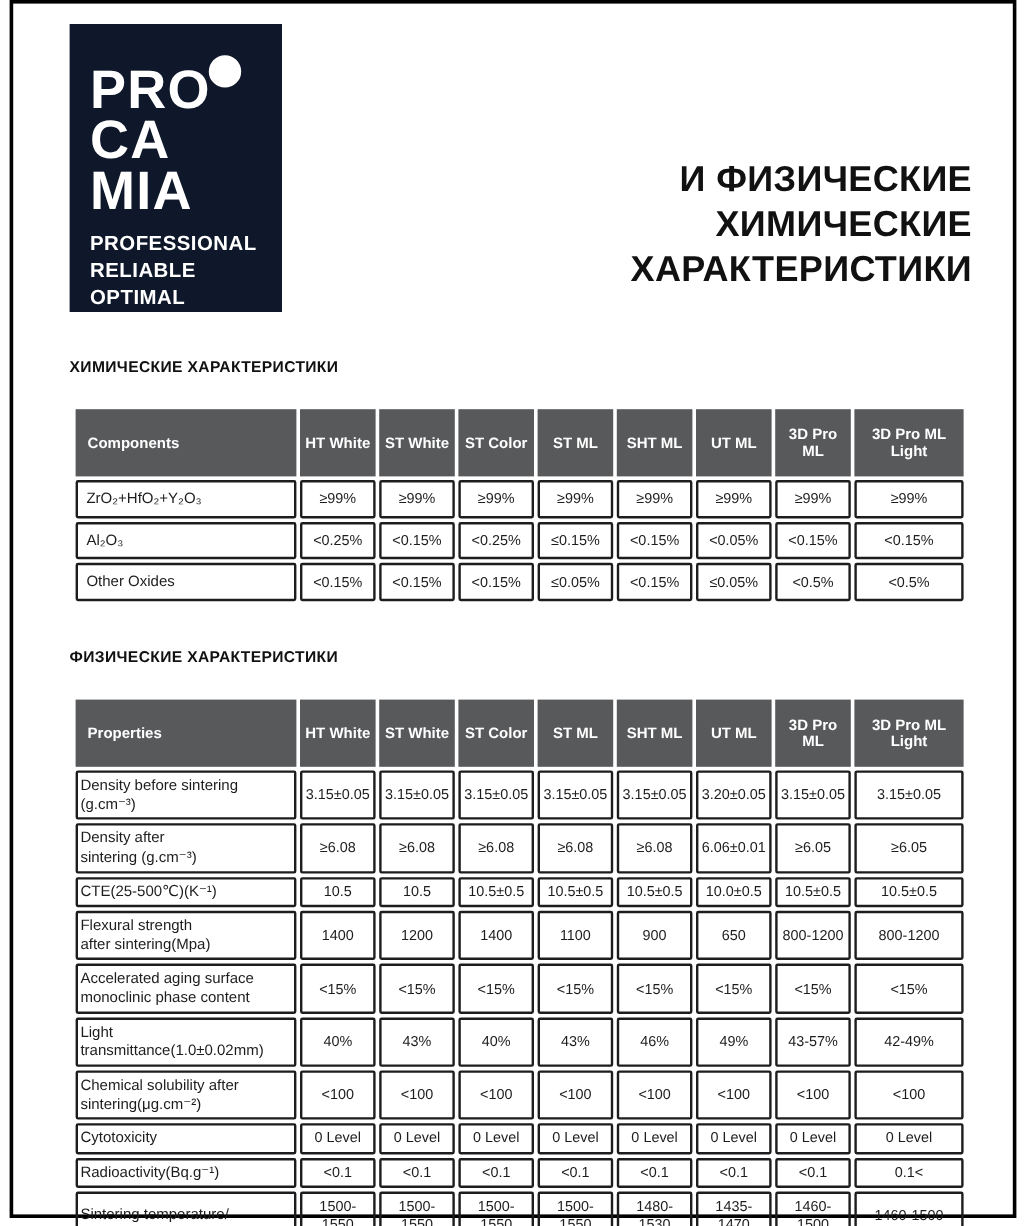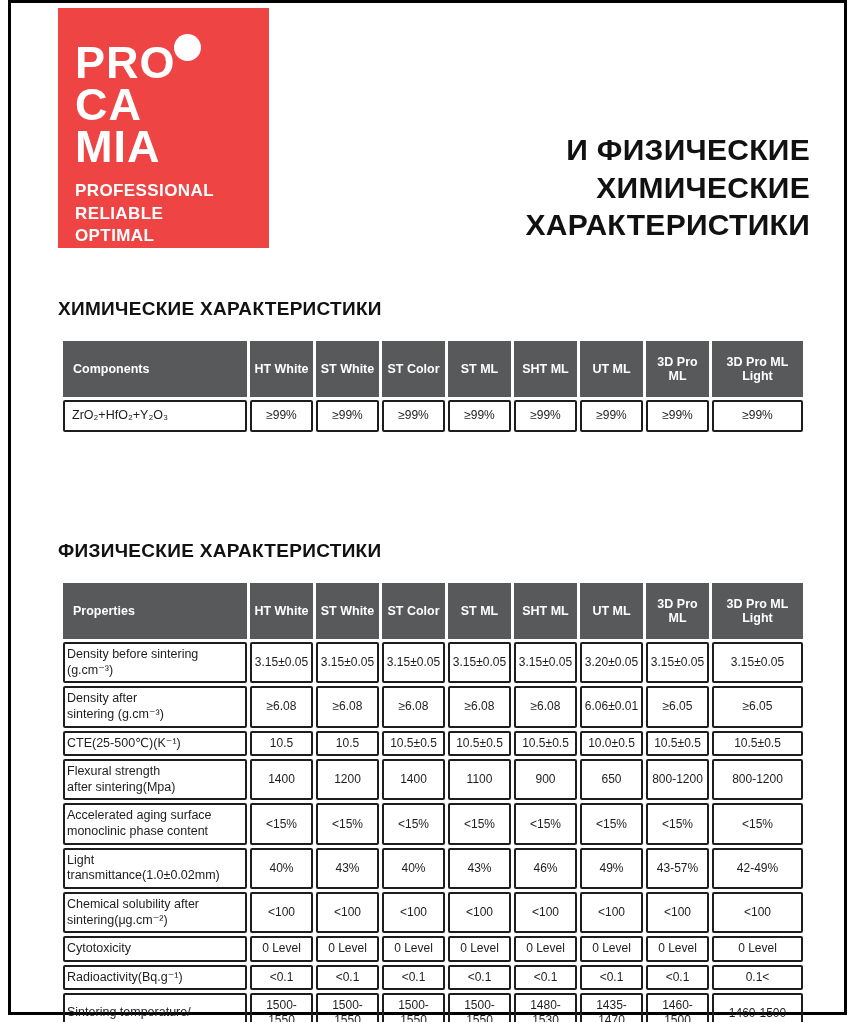--- a/index.html
+++ b/index.html
@@ -2,39 +2,39 @@
 <html><head>
 <meta charset="utf-8">
 <style>
   * { margin:0; padding:0; box-sizing:border-box; }
   html,body { width:857px; height:1022px; background:#ffffff;
     font-family:"Liberation Sans","DejaVu Sans",sans-serif; color:#1d1d1f; }
   .page-frame { position:absolute; left:8px; top:0; width:839px; height:1015px;
     border:3px solid #000; background:#fff; }
 
   
-  .logo { position:absolute; left:58px; top:8px; width:211px; height:240px;
-    background:#ef4444; overflow:hidden; }
+  .logo { position:absolute; left:58px; top:20px; width:177px; height:240px;
+    background:#0f172a; overflow:hidden; }
   .logo-word { position:absolute; left:17px; top:34px; color:#fff; font-weight:bold;
     font-size:45px; line-height:0.93; letter-spacing:1px; }
   .logo-word span { display:block; }
   .logo-dot { position:absolute; left:116px; top:26px; width:27px; height:27px;
     border-radius:50%; background:#fff; }
   .logo-tagline { position:absolute; left:17px; top:172px; color:#fff; font-weight:bold;
     font-size:17px; line-height:1.33; letter-spacing:0.4px; }
   .logo-tagline span { display:block; }
 
   
   .main-title { position:absolute; right:47px; top:131px; text-align:right;
     font-size:30px; font-weight:bold; line-height:1.25; color:#111;
     letter-spacing:0.3px; }
   .main-title span { display:block; }
 
   
-  .section-heading { position:absolute; left:58px; font-size:19px; font-weight:bold;
+  .section-heading { position:absolute; left:58px; font-size:13px; font-weight:bold;
     color:#111; letter-spacing:0.3px; }
   #chem-heading { top:298px; }
   #phys-heading { top:540px; }
 
   
   .data-table { position:absolute; left:60px; width:746px;
     border-collapse:separate; border-spacing:3px; table-layout:fixed; }
   #chem-table { top:338px; }
   #phys-table { top:580px; }
   .data-table col.c-label { width:184px; }
@@ -108,20 +108,42 @@
         <td>ZrO₂+HfO₂+Y₂O₃</td>
         <td>≥99%</td>
         <td>≥99%</td>
         <td>≥99%</td>
         <td>≥99%</td>
         <td>≥99%</td>
         <td>≥99%</td>
         <td>≥99%</td>
         <td>≥99%</td>
       </tr>
+      <tr>
+        <td>Al₂O₃</td>
+        <td>&lt;0.25%</td>
+        <td>&lt;0.15%</td>
+        <td>&lt;0.25%</td>
+        <td>≤0.15%</td>
+        <td>&lt;0.15%</td>
+        <td>&lt;0.05%</td>
+        <td>&lt;0.15%</td>
+        <td>&lt;0.15%</td>
+      </tr>
+      <tr>
+        <td>Other Oxides</td>
+        <td>&lt;0.15%</td>
+        <td>&lt;0.15%</td>
+        <td>&lt;0.15%</td>
+        <td>≤0.05%</td>
+        <td>&lt;0.15%</td>
+        <td>≤0.05%</td>
+        <td>&lt;0.5%</td>
+        <td>&lt;0.5%</td>
+      </tr>
     </tbody>
   </table>
 
 <h2 id="phys-heading" class="section-heading">ФИЗИЧЕСКИЕ ХАРАКТЕРИСТИКИ</h2>
 
 <table id="phys-table" class="data-table" data-table="physical.table">
   <colgroup>
     <col class="c-label">
       <col class="c-val">
       <col class="c-val">

